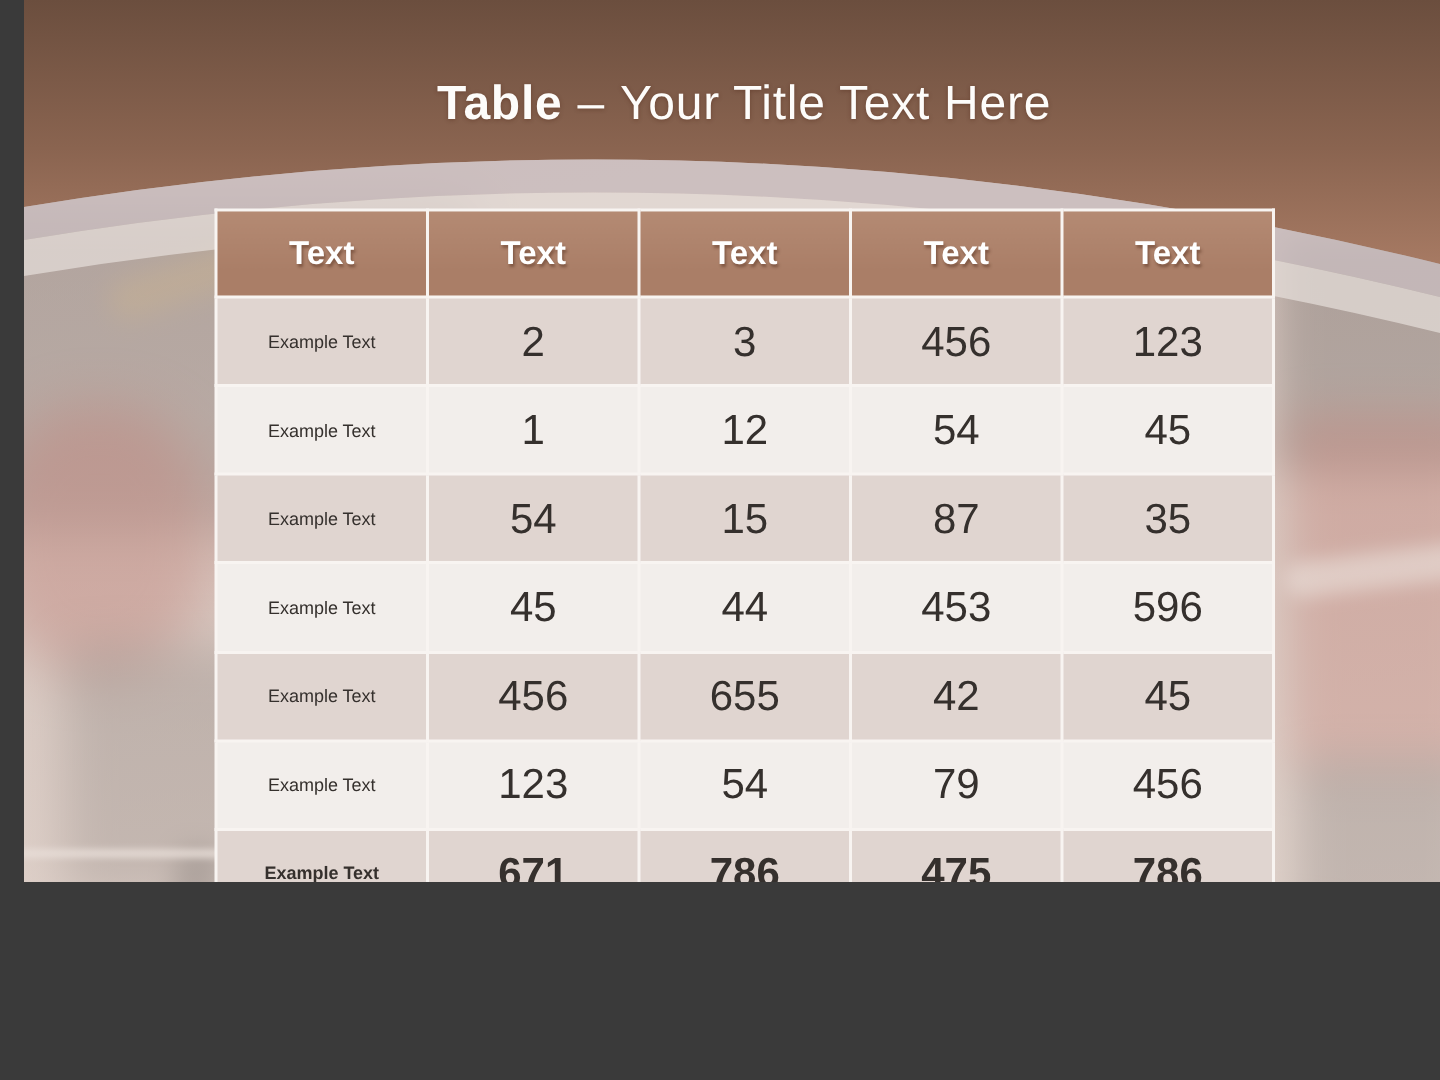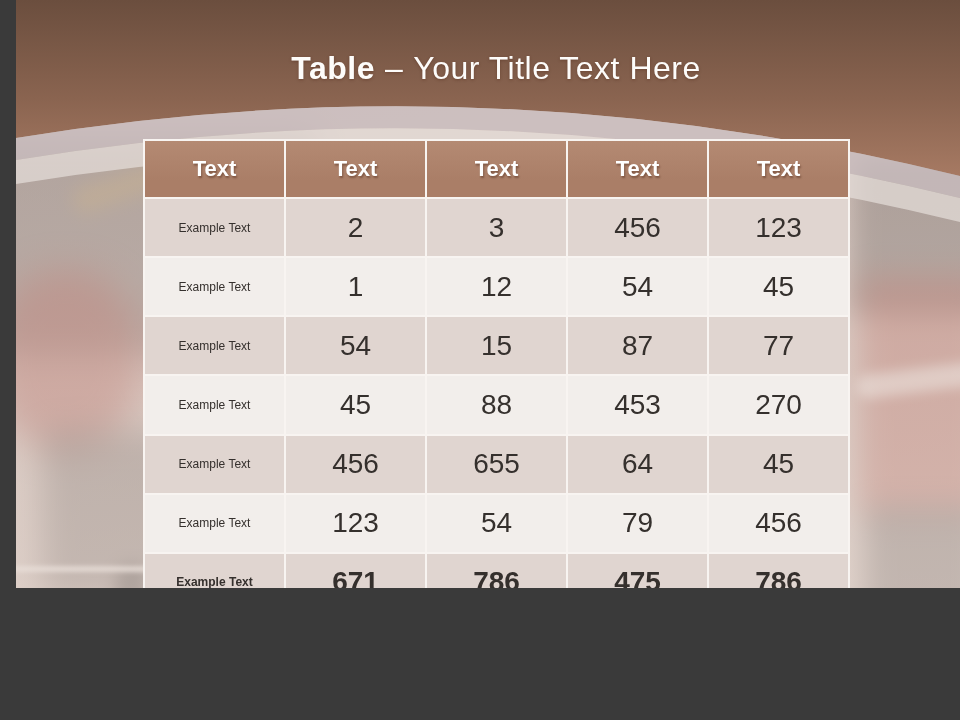--- a/index.html
+++ b/index.html
@@ -116,34 +116,34 @@
         <td class="num">1</td>
         <td class="num">12</td>
         <td class="num">54</td>
         <td class="num">45</td>
       </tr>
       <tr>
         <td class="lbl">Example Text</td>
         <td class="num">54</td>
         <td class="num">15</td>
         <td class="num">87</td>
-        <td class="num">77</td>
+        <td class="num">35</td>
       </tr>
       <tr>
         <td class="lbl">Example Text</td>
         <td class="num">45</td>
-        <td class="num">88</td>
+        <td class="num">44</td>
         <td class="num">453</td>
-        <td class="num">270</td>
+        <td class="num">596</td>
       </tr>
       <tr>
         <td class="lbl">Example Text</td>
         <td class="num">456</td>
         <td class="num">655</td>
-        <td class="num">64</td>
+        <td class="num">42</td>
         <td class="num">45</td>
       </tr>
       <tr>
         <td class="lbl">Example Text</td>
         <td class="num">123</td>
         <td class="num">54</td>
         <td class="num">79</td>
         <td class="num">456</td>
       </tr>
       <tr class="total">

